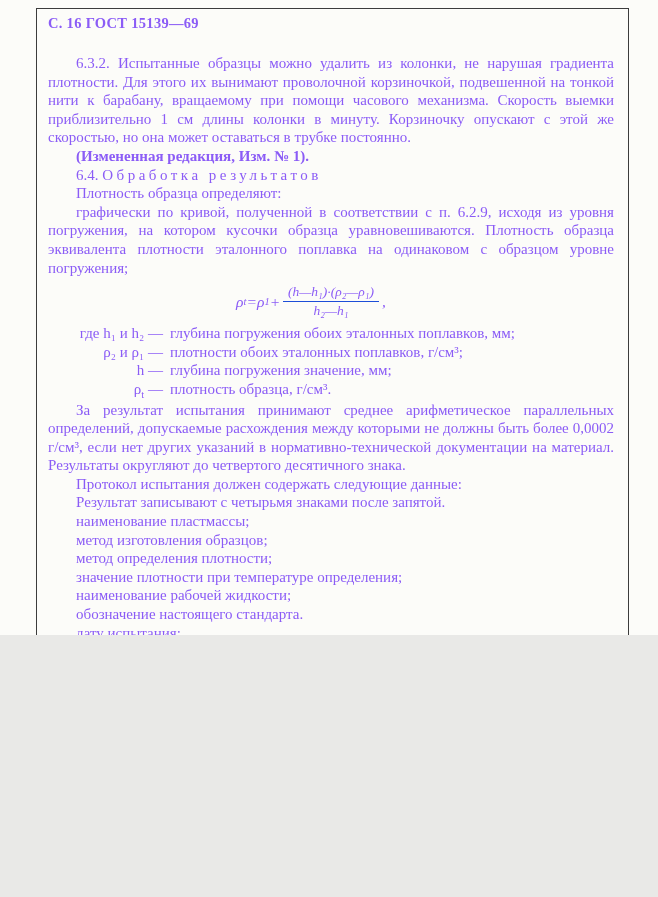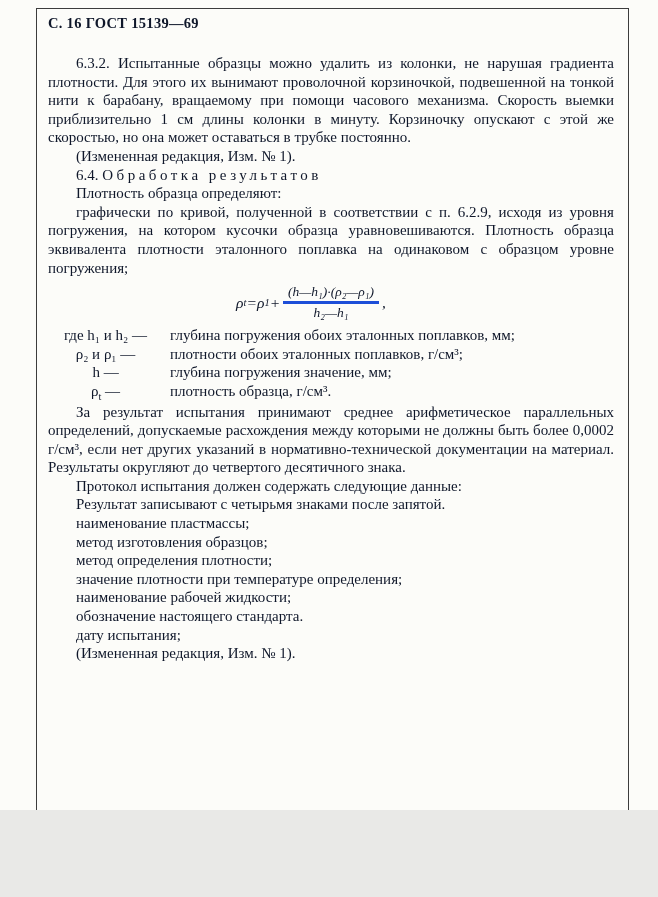--- a/index.html
+++ b/index.html
@@ -4,23 +4,23 @@
 <style>
   * { box-sizing: border-box; }
   html, body { margin: 0; padding: 0; }
   body {
     width: 658px; height: 897px;
     background: #e9e9e7;
     font-family: "Liberation Serif", "DejaVu Serif", "DejaVu Sans", serif;
   }
   .page {
     position: relative;
-    width: 658px; height: 810px;
+    width: 658px; height: 635px;
     background: #fcfcf9;
-    color: #0f172a;
+    color: #8b5cf6;
     overflow: hidden;
   }
   .frame {
     position: absolute;
     left: 36px; top: 8px;
     width: 593px; height: 868px;
     border: 1.5px solid #3c3c3c;
     pointer-events: none;
   }
   .content {
@@ -35,48 +35,48 @@
     margin-bottom: 22px;
     letter-spacing: 0.3px;
   }
   p.para {
     margin: 0;
     font-size: 15px;
     line-height: 18.6px;
   }
   .just { text-align: justify; }
   .ind  { text-indent: 28px; }
-  .bold { font-weight: normal; }
+  .bold { font-weight: bold; }
   .sp-title { letter-spacing: 3.5px; }
   sub { font-size: 10.5px; line-height: 0; }
   .formula-row {
     display: flex;
     justify-content: center;
     align-items: center;
     margin: 7px 40px 5px 0;
     font-size: 15.5px;
     font-style: italic;
   }
   .frac {
     display: inline-flex;
     flex-direction: column;
     text-align: center;
     font-size: 13.5px;
     margin: 0 3px;
   }
   .frac .num { padding: 0 5px 1px; }
-  .frac .den { border-top: 3px solid #1d4ed8; padding: 1px 5px 0; }
+  .frac .den { border-top: 1px solid #1d4ed8; padding: 1px 5px 0; }
   .defs {
     display: grid;
     grid-template-columns: 122px 1fr;
     font-size: 15px;
     line-height: 18.6px;
     margin-bottom: 2px;
   }
-  .defs .term { text-align: center; white-space: nowrap; padding-right: 7px; }
+  .defs .term { text-align: right; white-space: nowrap; padding-right: 7px; }
 </style>
 </head>
 <body>
 
 <div class="page">
   <div class="frame"></div>
 
   <div class="content">
 
     <div class="header">С. 16 ГОСТ 15139—69</div>

